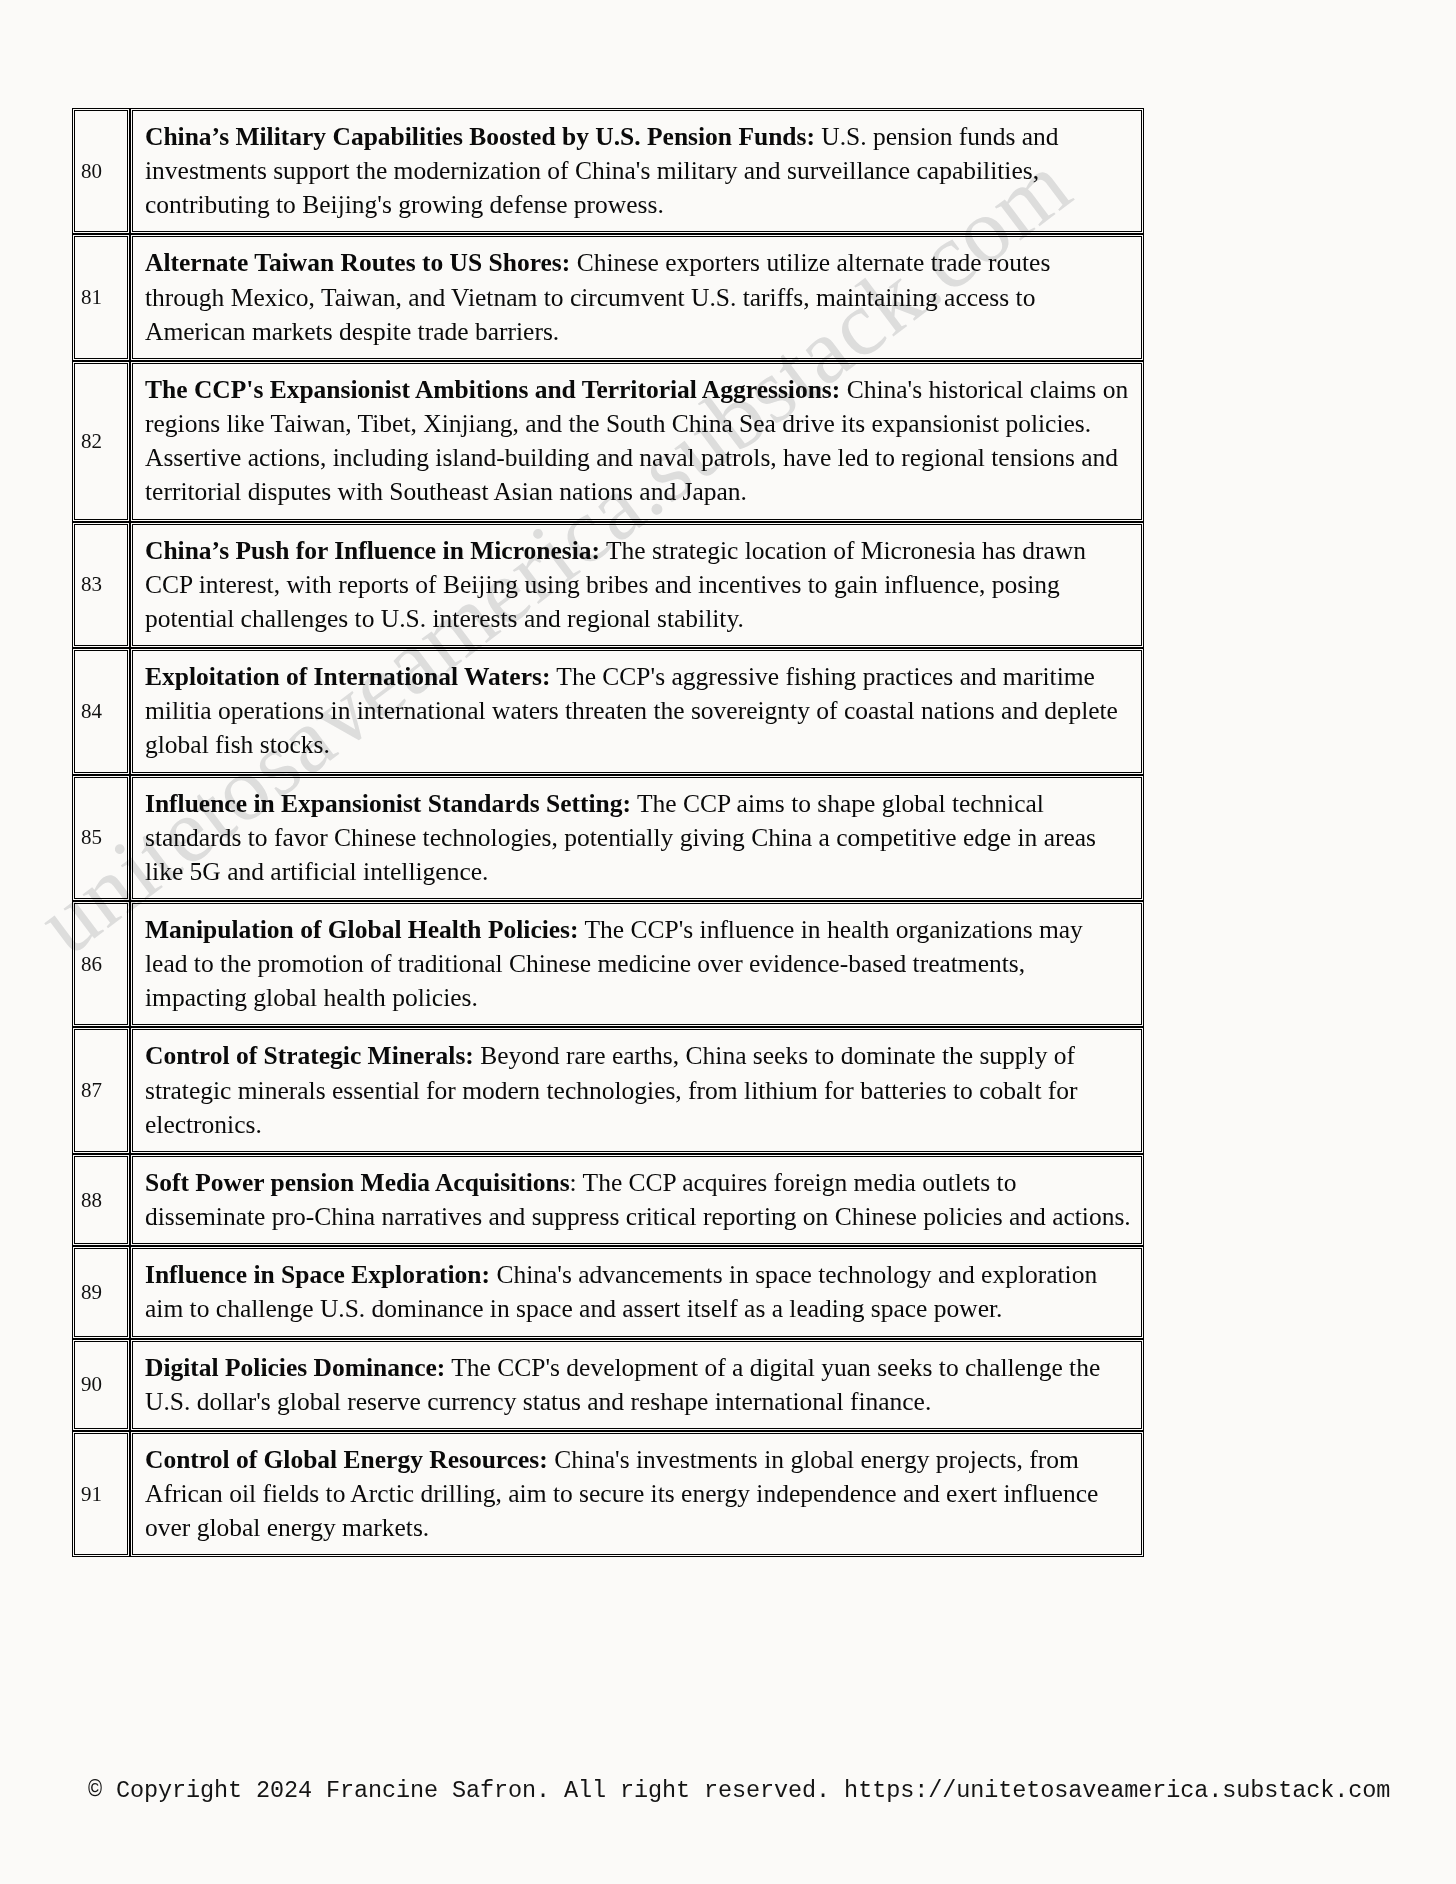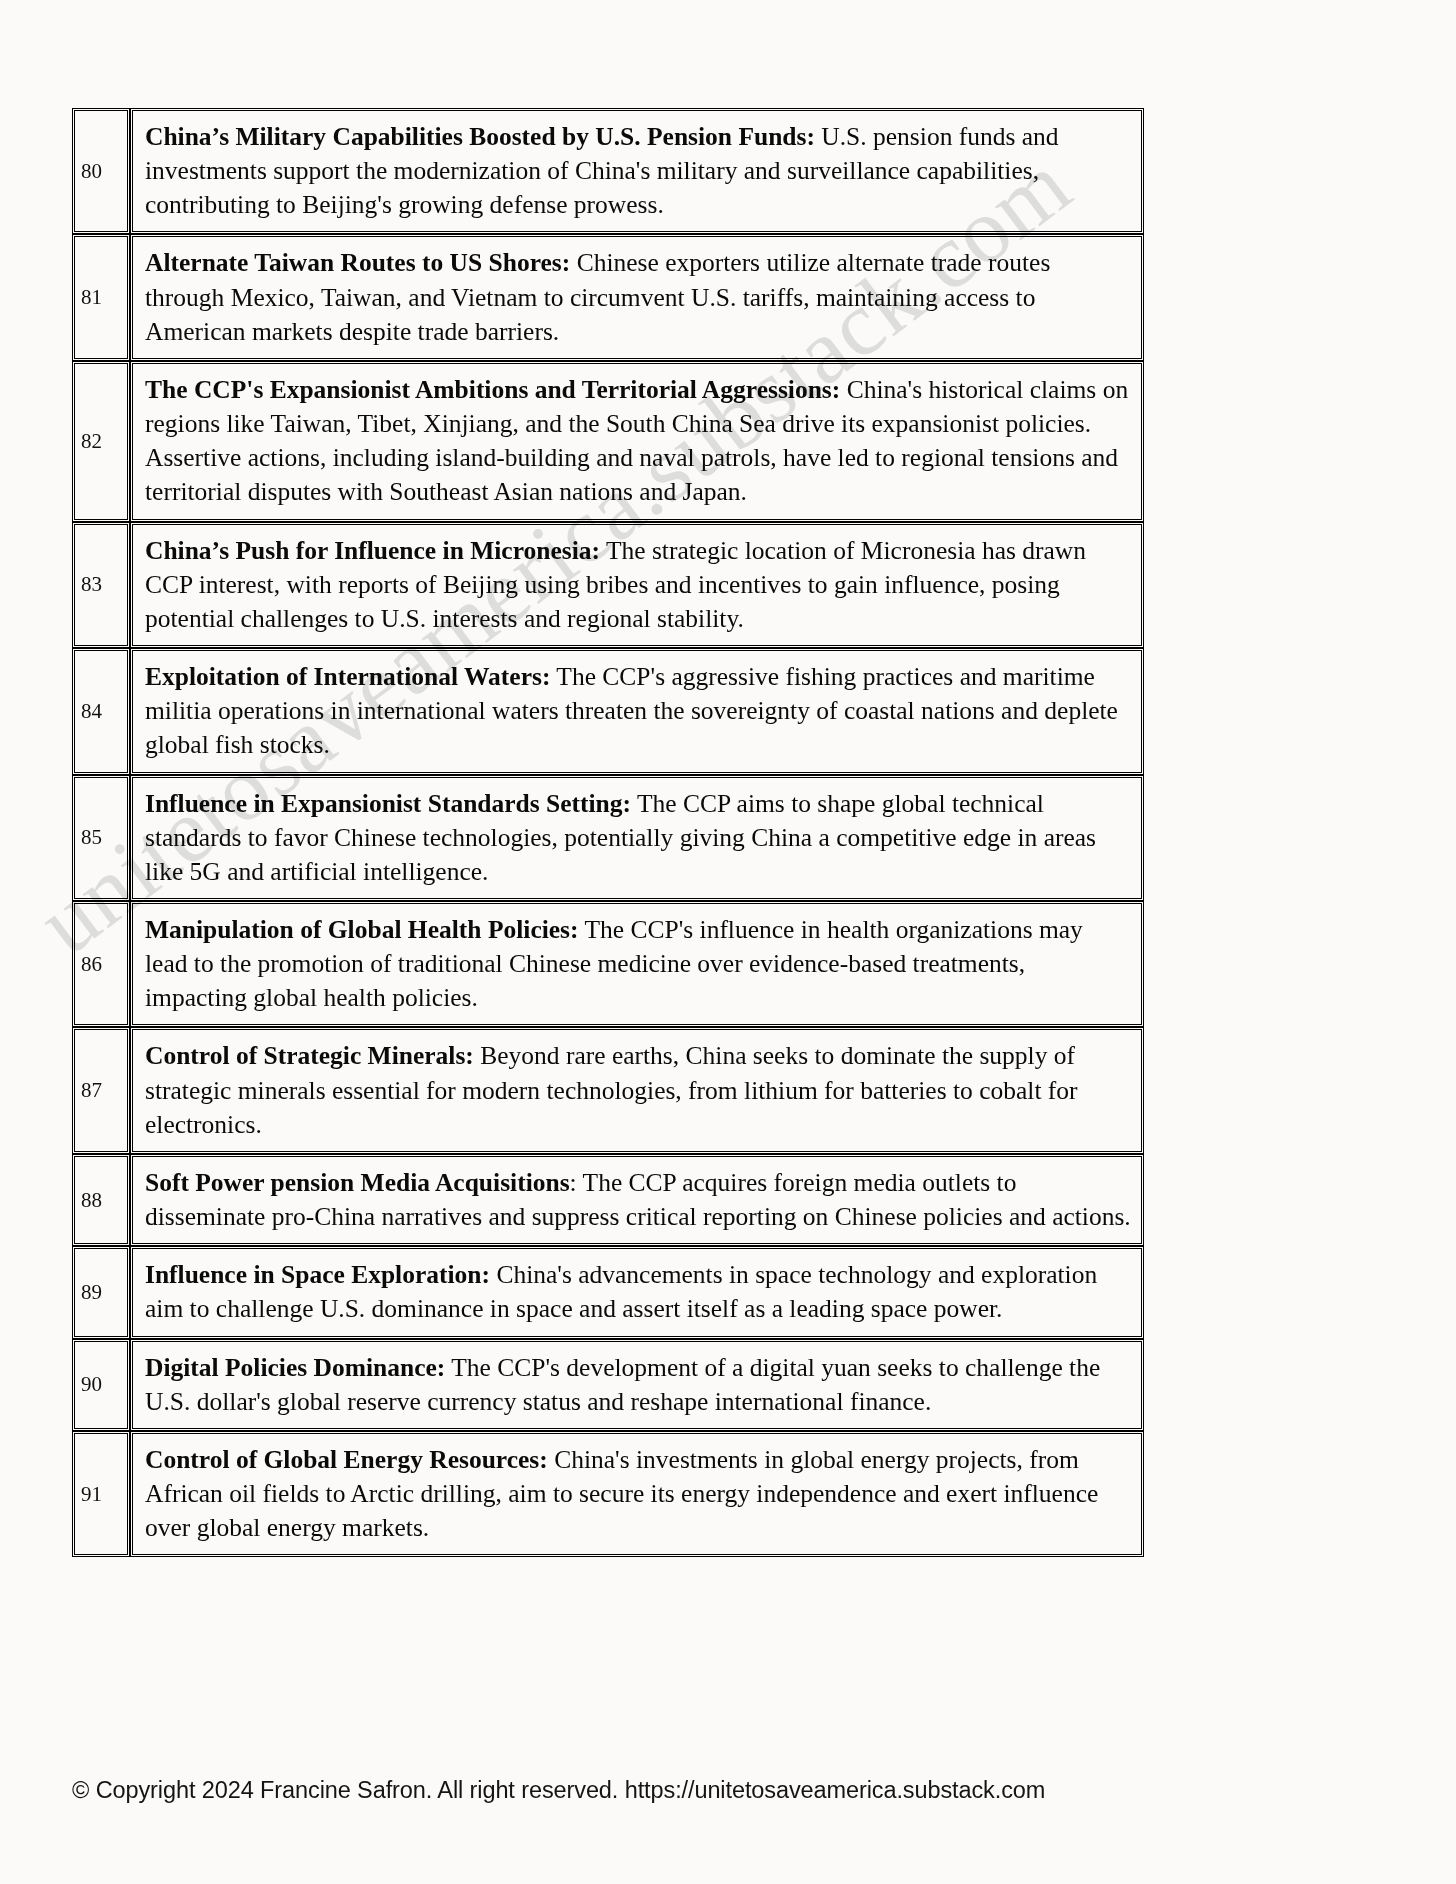--- a/index.html
+++ b/index.html
@@ -90,23 +90,23 @@
     font-weight: bold;
     margin-top: 40px;
   }
   .row-body {
     font-weight: normal;
   }
 
   
   #footer {
     position: absolute;
-    left: 72px;
+    left: 88px;
     top: 1777px;
-    font-family: Liberation Sans, sans-serif;
+    font-family: Liberation Mono, monospace;
     font-size: 23.5px;
     color: #141414;
     letter-spacing: -0.1px;
     white-space: nowrap;
   }
 </style>
 </head>
 <body>
 
 <div id="watermark-layer">

